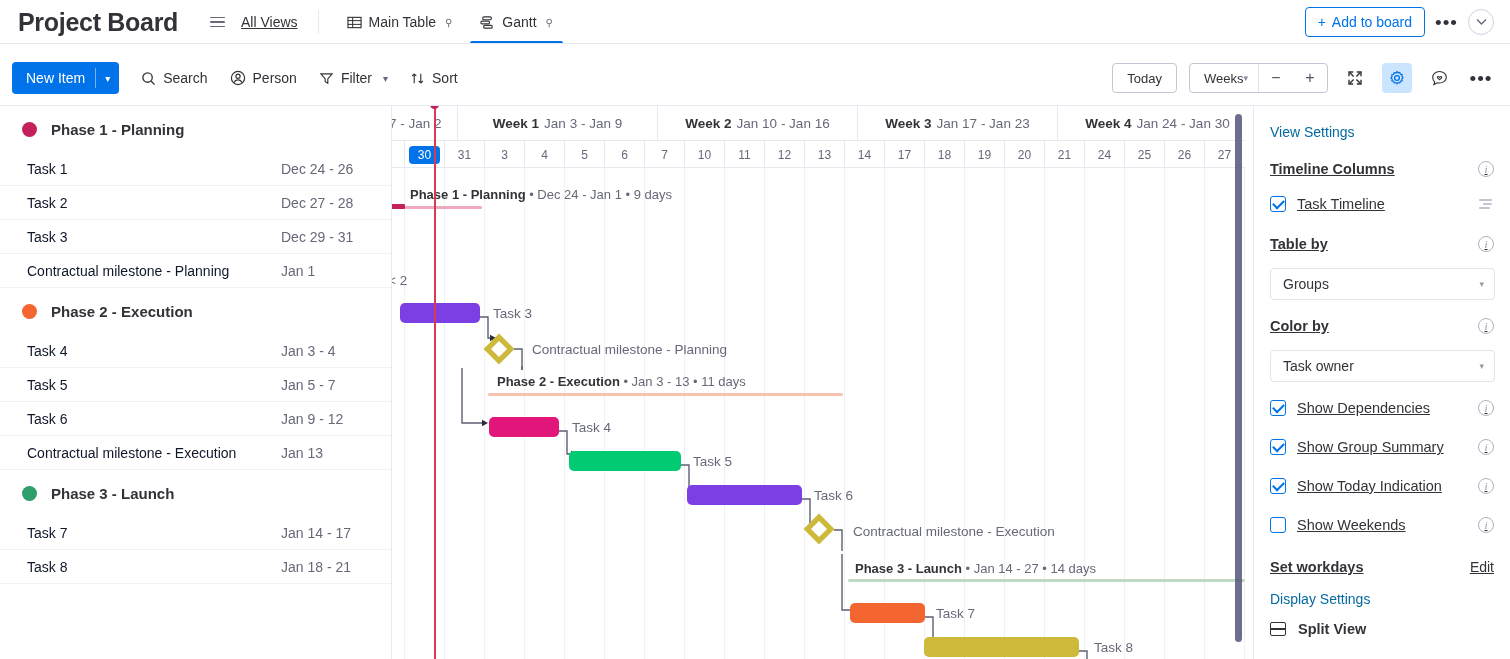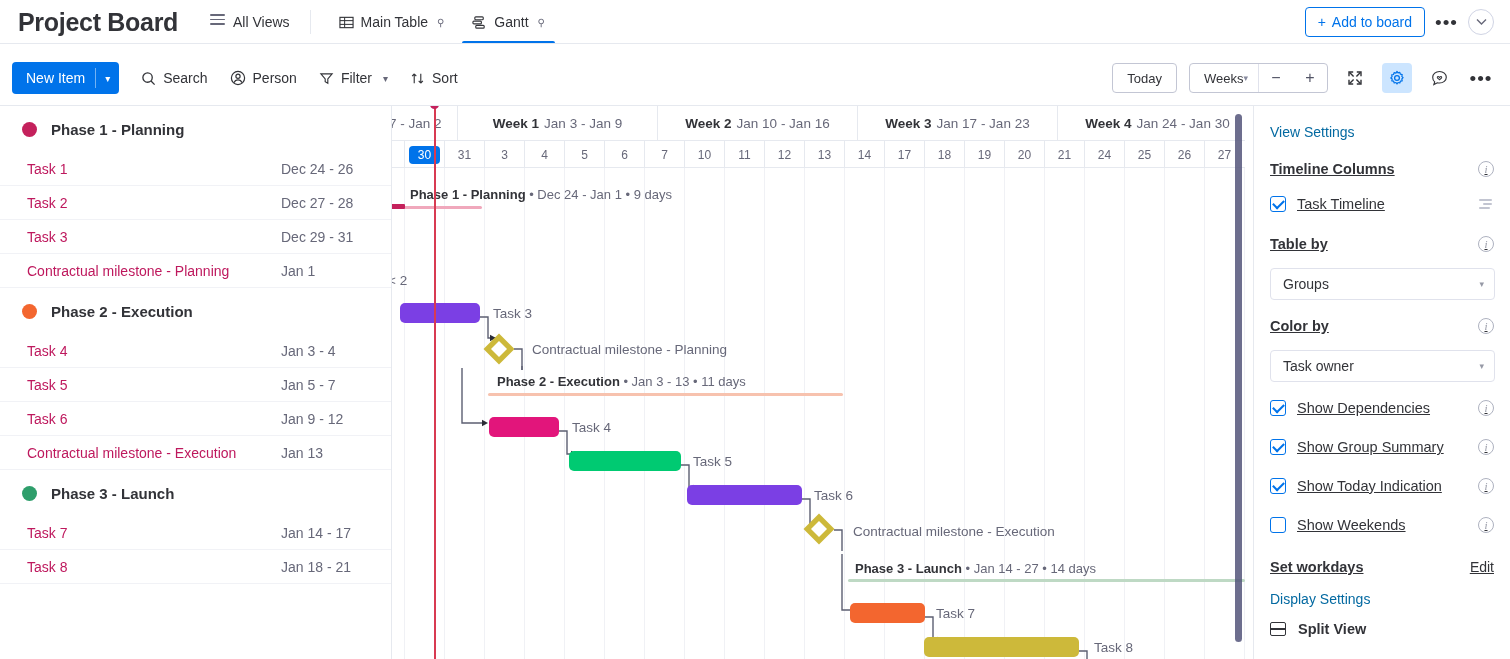--- a/index.html
+++ b/index.html
@@ -14,22 +14,22 @@
   
   .topbar {
     position: absolute; left: 0; top: 0; width: 1510px; height: 44px;
     display: flex; align-items: center; background: #fff;
   }
   .board-title {
     font-size: 25px; font-weight: bold; color: #323338;
     margin-left: 18px; letter-spacing: -0.3px;
   }
   .allviews {
-    display: flex; gap: 8px;
-    margin-left: 32px; font-size: 14px; color: #323338;
+    display: flex; align-items: center; gap: 16px;
+    margin-left: 32px; font-size: 14px; color: #323338; text-decoration: underline;
   }
   .hamburger { display:flex; flex-direction:column; gap:3px; width:15px;}
   .hamburger i { display:block; height:1.6px; background:#676879; border-radius:1px;}
   .vdiv { width:1px; height:24px; background:#e6e9ef; margin-left:20px; }
   .tabs { display:flex; align-items:center; height:44px; margin-left: 14px; }
   .tab {
     display:flex; align-items:center; gap:7px; padding: 0 14px; height:44px;
     font-size:14px; color:#323338; position:relative; cursor:pointer;
   }
   .tab.active { color:#323338; }
@@ -89,21 +89,21 @@
   }
   .icobtn.on { background:#cce5ff; color:#0073ea;}
   .toolrule { position:absolute; left:0; top:105px; width:1510px; height:1px; background:#e6e9ef;}
 
   
   .leftpanel { position:absolute; left:0; top:106px; width:392px; height:553px; background:#fff; border-right:1px solid #e6e9ef;}
   .grouphdr { display:flex; align-items:center; height:46px; padding-left:22px; }
   .gdot { width:15px; height:15px; border-radius:50%; margin-right:14px; flex:none;}
   .gname { font-size:15px; font-weight:bold; color:#323338;}
   .trow { display:flex; align-items:center; height:34px; padding: 0 0 0 27px; border-bottom:1px solid #f1f2f6;}
-  .tname { font-size:14px; color:#be185d; flex:1;}
+  .tname { font-size:14px; color:#0f172a; flex:1;}
   .tdate { font-size:14px; color:#676879; width:110px;}
 
   
   .gantt { position:absolute; left:392px; top:106px; width:853px; height:553px; overflow:hidden; background:#fff;}
   .hdr-weeks { position:absolute; left:0; top:0; width:853px; height:35px; border-bottom:1px solid #e6e9ef; }
   .wk { position:absolute; top:0; height:35px; display:flex; align-items:center; justify-content:center;
         font-size:13.5px; color:#676879; border-left:1px solid #e6e9ef; white-space:nowrap;}
   .wk b { color:#323338; margin-right:5px; font-weight:bold;}
   .hdr-days { position:absolute; left:0; top:35px; width:853px; height:27px; border-bottom:1px solid #e6e9ef;}
   .dy { position:absolute; top:35px; height:27px; display:flex; align-items:center; justify-content:center;

